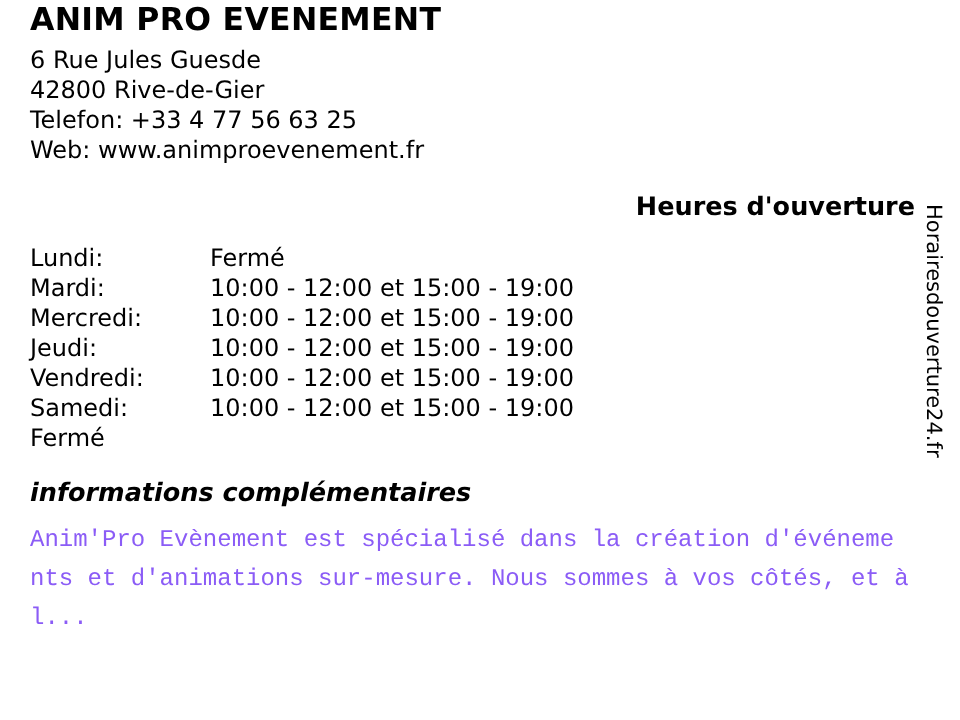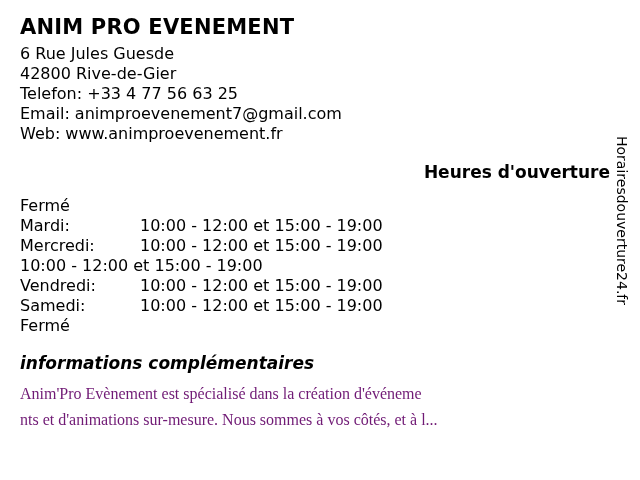--- a/index.html
+++ b/index.html
@@ -10,21 +10,21 @@
   .page {
     position: relative;
     width: 640px;
     height: 480px;
     background: #ffffff;
     color: #000000;
     font-family: "DejaVu Sans", "Liberation Sans", sans-serif;
     overflow: hidden;
   }
   .content {
-    padding: 14px 30px 0 20px;
+    padding: 0 30px 0 20px;
   }
   .business-name {
     font-size: 21px;
     font-weight: bold;
     line-height: 26px;
     margin: 0 0 4px 0;
     letter-spacing: 0.2px;
   }
   .contact-block {
     font-size: 16px;
@@ -51,24 +51,24 @@
   }
   .info-heading {
     font-size: 17px;
     font-weight: bold;
     line-height: 22px;
     margin: 16px 0 0 0;
     font-style: italic;
   }
   .info-text {
     margin: 7px 0 0 0;
-    font-family: Liberation Serif, serif;
+    font-family: Liberation Mono, monospace;
     font-size: 16px;
     line-height: 26px;
-    color: #701a75;
+    color: #8b5cf6;
   }
   .watermark {
     position: absolute;
     top: 136px;
     right: 10px;
     writing-mode: vertical-rl;
     font-size: 14px;
     color: #000000;
     white-space: nowrap;
   }
@@ -78,39 +78,40 @@
 
 <div class="page">
   <div class="content">
 
     <h1 class="business-name">ANIM PRO EVENEMENT</h1>
 
     <div class="contact-block">
       <div>6 Rue Jules Guesde</div>
       <div>42800 Rive-de-Gier</div>
       <div>Telefon: +33 4 77 56 63 25</div>
-      <div>Email: animproevenement7@gmail.com</div>
       <div>Web: www.animproevenement.fr</div>
     </div>
 
     <h2 class="section-heading">Heures d'ouverture</h2>
 
     <div class="hours-table">
       <div class="hours-row">
+        <span class="hours-day">Lundi:</span>
         <span class="hours-value">Fermé</span>
       </div>
       <div class="hours-row">
         <span class="hours-day">Mardi:</span>
         <span class="hours-value">10:00 - 12:00 et 15:00 - 19:00</span>
       </div>
       <div class="hours-row">
         <span class="hours-day">Mercredi:</span>
         <span class="hours-value">10:00 - 12:00 et 15:00 - 19:00</span>
       </div>
       <div class="hours-row">
+        <span class="hours-day">Jeudi:</span>
         <span class="hours-value">10:00 - 12:00 et 15:00 - 19:00</span>
       </div>
       <div class="hours-row">
         <span class="hours-day">Vendredi:</span>
         <span class="hours-value">10:00 - 12:00 et 15:00 - 19:00</span>
       </div>
       <div class="hours-row">
         <span class="hours-day">Samedi:</span>
         <span class="hours-value">10:00 - 12:00 et 15:00 - 19:00</span>
       </div>

